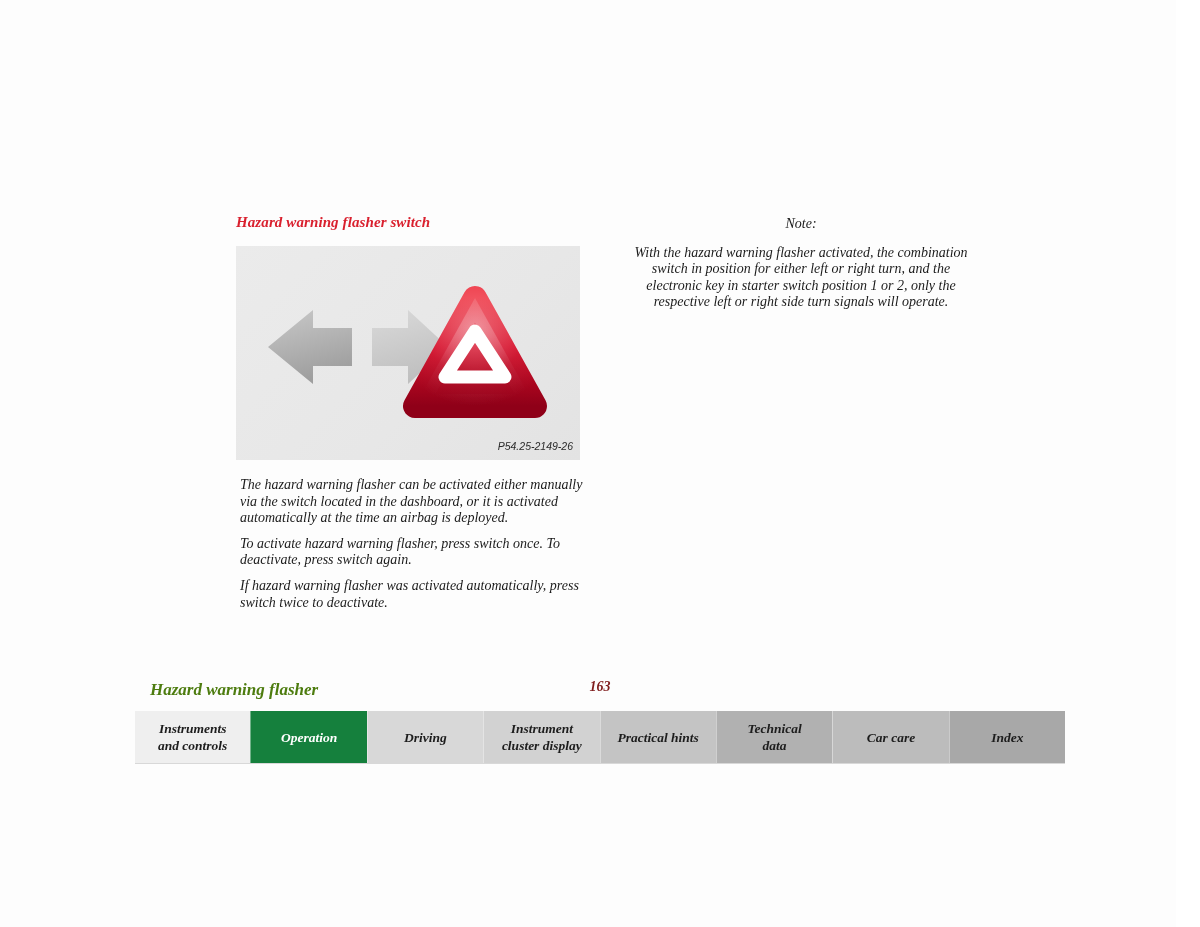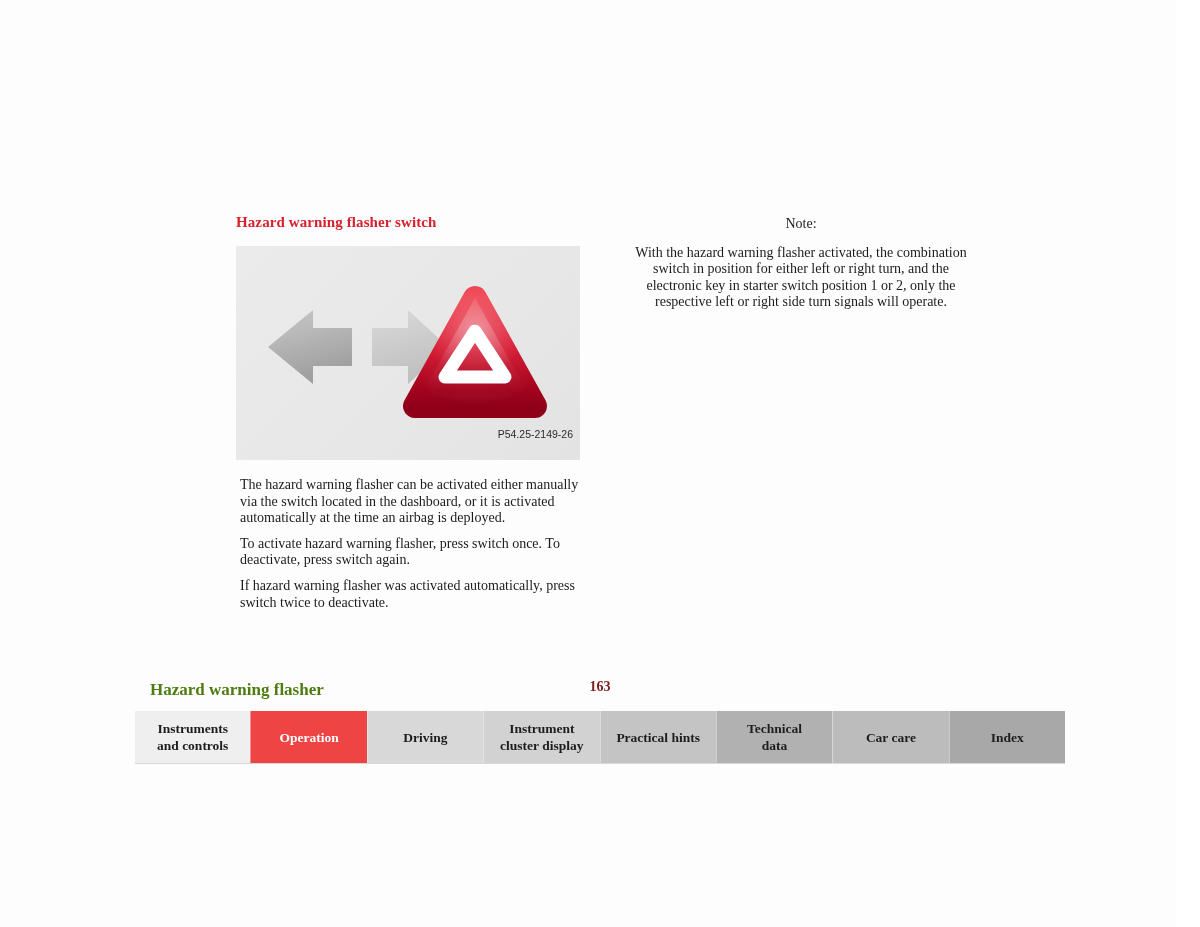--- a/index.html
+++ b/index.html
@@ -3,38 +3,39 @@
 <meta charset="utf-8">
 <style>
   html,body { margin:0; padding:0; background:#ffffff; }
   .page {
     position:relative;
     width:1176px; height:927px;
     background:#fdfdfd;
     font-family:"Liberation Serif", serif;
     color:#1b1b1b;
     overflow:hidden;
+    font-style:italic;
   }
 
   
   .heading {
     position:absolute; left:236px; top:214px;
     font-size:15px; font-weight:bold; color:#d9202e;
     letter-spacing:0.1px;
   }
 
   
   .figure {
     position:absolute; left:236px; top:246px;
     width:344px; height:214px;
     background:linear-gradient(135deg,#ebebeb 0%,#e7e7e7 60%,#e3e3e3 100%);
   }
   .figure svg { position:absolute; left:0; top:0; }
   .fig-caption {
-    position:absolute; right:7px; bottom:20px;
+    position:absolute; right:7px; bottom:8px;
     font-family:"Liberation Sans", sans-serif;
     font-size:10.5px; color:#2b2b2b;
   }
 
   
   .body-col {
     position:absolute; left:236px; top:477px; width:352px;
     font-size:14px; line-height:16.6px;
   }
   .body-col p { margin:0 0 9px 4px; }
@@ -132,21 +133,21 @@
   </div>
 
   <div class="footer-title">Hazard warning flasher</div>
   <div class="page-num">163</div>
 
   <div class="nav">
     <div class="tab" style="background: rgb(239, 239, 239); text-align: center;">
       <span class="tab-label">Instruments
 and controls</span>
     </div>
-    <div class="tab active" style="background: #ef4444;">
+    <div class="tab active" style="background: #15803d;">
       <span class="tab-label">Operation</span>
     </div>
     <div class="tab" style="background: rgb(216, 216, 216);">
       <span class="tab-label">Driving</span>
     </div>
     <div class="tab" style="background: rgb(210, 210, 210);">
       <span class="tab-label">Instrument
 cluster display</span>
     </div>
     <div class="tab" style="background: rgb(196, 196, 196);">

